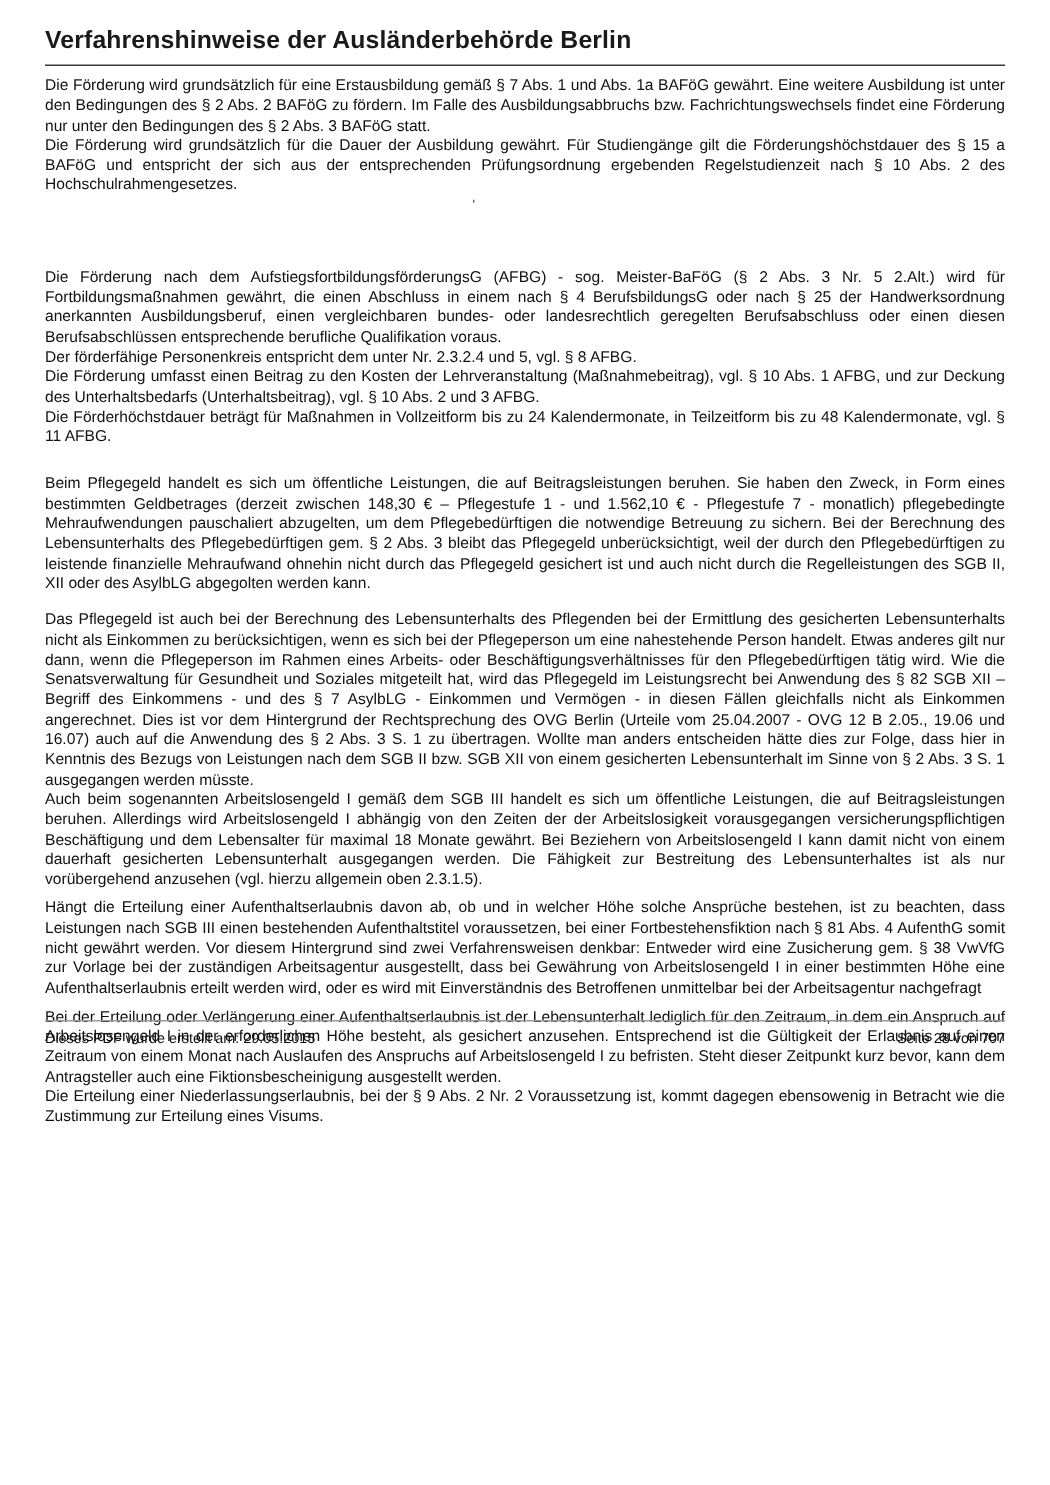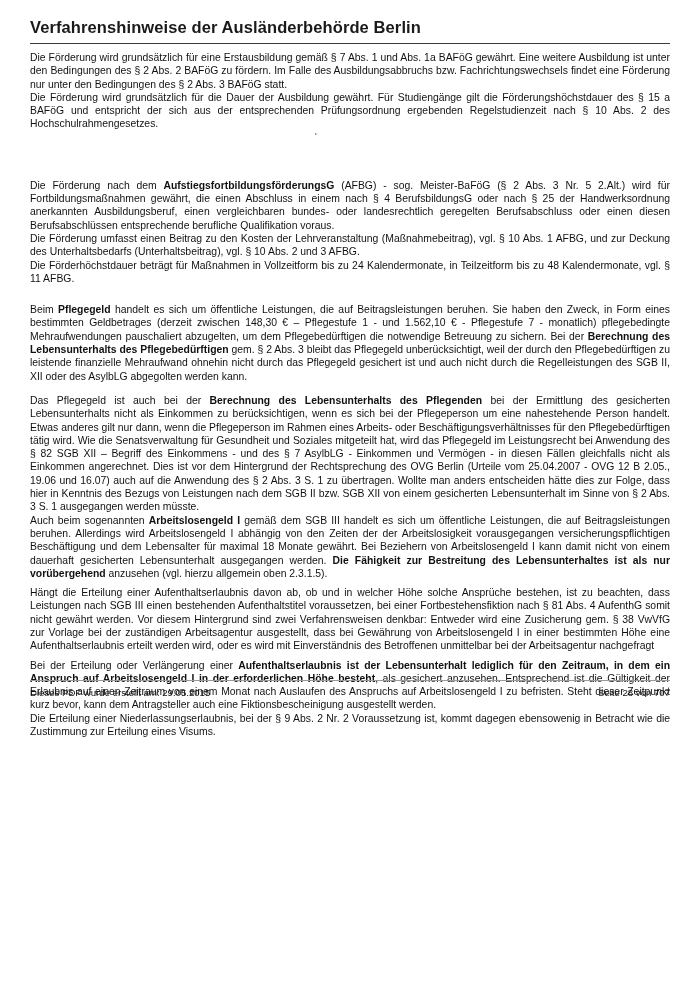--- a/index.html
+++ b/index.html
@@ -50,21 +50,21 @@
     color: #2f6fb5;
     margin: 0 0 6px 0;
   }
   .section-head .num {
     text-decoration: underline;
     margin-right: 10px;
   }
   .section-head .ttl {
     text-decoration: none;
   }
-  b, strong { font-weight: bold; }
+  b, strong { font-weight: normal; }
   .footer {
     position: absolute;
     left: 30px;
     right: 30px;
     bottom: 18px;
   }
   .footer-rule {
     border: none;
     border-top: 1px solid #9a9a9a;
     margin: 0 0 6px 0;
@@ -89,20 +89,21 @@
   <h1 class="doc-title">Verfahrenshinweise der Ausländerbehörde Berlin</h1>
   <hr class="rule">
 
   <p class="body">Die Förderung wird grundsätzlich für eine Erstausbildung gemäß § 7 Abs. 1 und Abs. 1a BAFöG gewährt. Eine weitere Ausbildung ist unter den Bedingungen des § 2 Abs. 2 BAFöG zu fördern. Im Falle des Ausbildungsabbruchs bzw. Fachrichtungswechsels findet eine Förderung nur unter den Bedingungen des § 2 Abs. 3 BAFöG statt.</p>
   <p class="body">Die Förderung wird grundsätzlich für die Dauer der Ausbildung gewährt. Für Studiengänge gilt die Förderungshöchstdauer des § 15 a BAFöG und entspricht der sich aus der entsprechenden Prüfungsordnung ergebenden Regelstudienzeit nach § 10 Abs. 2 des Hochschulrahmengesetzes.</p>
   <div class="tiny-mark">&nbsp;&nbsp;&nbsp;&nbsp;&nbsp;&nbsp;&nbsp;&nbsp;&nbsp;&nbsp;&nbsp;&nbsp;&nbsp;&nbsp;&nbsp;&nbsp;&nbsp;&nbsp;&nbsp;&nbsp;&nbsp;&nbsp;&nbsp;&nbsp;&nbsp;&nbsp;&nbsp;&nbsp;&nbsp;&nbsp;&nbsp;&nbsp;&nbsp;&nbsp;&nbsp;&nbsp;&nbsp;&nbsp;&nbsp;&nbsp;&nbsp;&nbsp;&nbsp;&nbsp;&nbsp;&nbsp;&nbsp;&nbsp;&nbsp;&nbsp;&nbsp;&nbsp;&nbsp;&nbsp;&nbsp;&nbsp;&nbsp;&nbsp;&nbsp;&nbsp;&nbsp;&nbsp;&nbsp;&nbsp;&nbsp;&nbsp;&nbsp;&nbsp;&nbsp;&nbsp;&nbsp;&nbsp;&nbsp;&nbsp;&nbsp;&nbsp;&nbsp;&nbsp;&nbsp;&nbsp;&nbsp;&nbsp;&nbsp;&nbsp;&nbsp;&nbsp;&nbsp;&nbsp;&nbsp;&nbsp;&nbsp;&nbsp;&nbsp;&nbsp;&nbsp;&nbsp;&nbsp;&nbsp;&nbsp;&nbsp;&nbsp;&nbsp;&nbsp;&nbsp;&nbsp;&nbsp;&nbsp;&nbsp;&nbsp;&nbsp;&nbsp;&nbsp;&nbsp;&nbsp;'</div>
 
   <div class="spacer-lg"></div>
 
   <p class="body"><span>Die Förderung nach dem </span><b>AufstiegsfortbildungsförderungsG</b><span> (AFBG) - sog. Meister-BaFöG (§ 2 Abs. 3 Nr. 5 2.Alt.) wird für Fortbildungsmaßnahmen gewährt, die einen Abschluss in einem nach § 4 BerufsbildungsG oder nach § 25 der Handwerksordnung anerkannten Ausbildungsberuf, einen vergleichbaren bundes- oder landesrechtlich geregelten Berufsabschluss oder einen diesen Berufsabschlüssen entsprechende berufliche Qualifikation voraus.</span></p>
+  <p class="body">Der förderfähige Personenkreis entspricht dem unter Nr. 2.3.2.4 und 5, vgl. § 8 AFBG.</p>
   <p class="body">Die Förderung umfasst einen Beitrag zu den Kosten der Lehrveranstaltung (Maßnahmebeitrag), vgl. § 10 Abs. 1 AFBG, und zur Deckung des Unterhaltsbedarfs (Unterhaltsbeitrag), vgl. § 10 Abs. 2 und 3 AFBG.</p>
   <p class="body">Die Förderhöchstdauer beträgt für Maßnahmen in Vollzeitform bis zu 24 Kalendermonate, in Teilzeitform bis zu 48 Kalendermonate, vgl. § 11 AFBG.</p>
 
   <div class="spacer-md"></div>
 
 
   <p class="body">
     <span>Beim </span><b>Pflegegeld</b><span> handelt es sich um öffentliche Leistungen, die auf Beitragsleistungen beruhen. Sie haben den Zweck, in Form eines bestimmten Geldbetrages (derzeit zwischen 148,30 € – Pflegestufe 1 - und 1.562,10 € - Pflegestufe 7 - monatlich) pflegebedingte Mehraufwendungen pauschaliert abzugelten, um dem Pflegebedürftigen die notwendige Betreuung zu sichern. Bei der </span><b>Berechnung des Lebensunterhalts des Pflegebedürftigen</b><span> gem. § 2 Abs. 3 bleibt das Pflegegeld unberücksichtigt, weil der durch den Pflegebedürftigen zu leistende finanzielle Mehraufwand ohnehin nicht durch das Pflegegeld gesichert ist und auch nicht durch die Regelleistungen des SGB II, XII oder des AsylbLG abgegolten werden kann.</span>
   </p>
 

